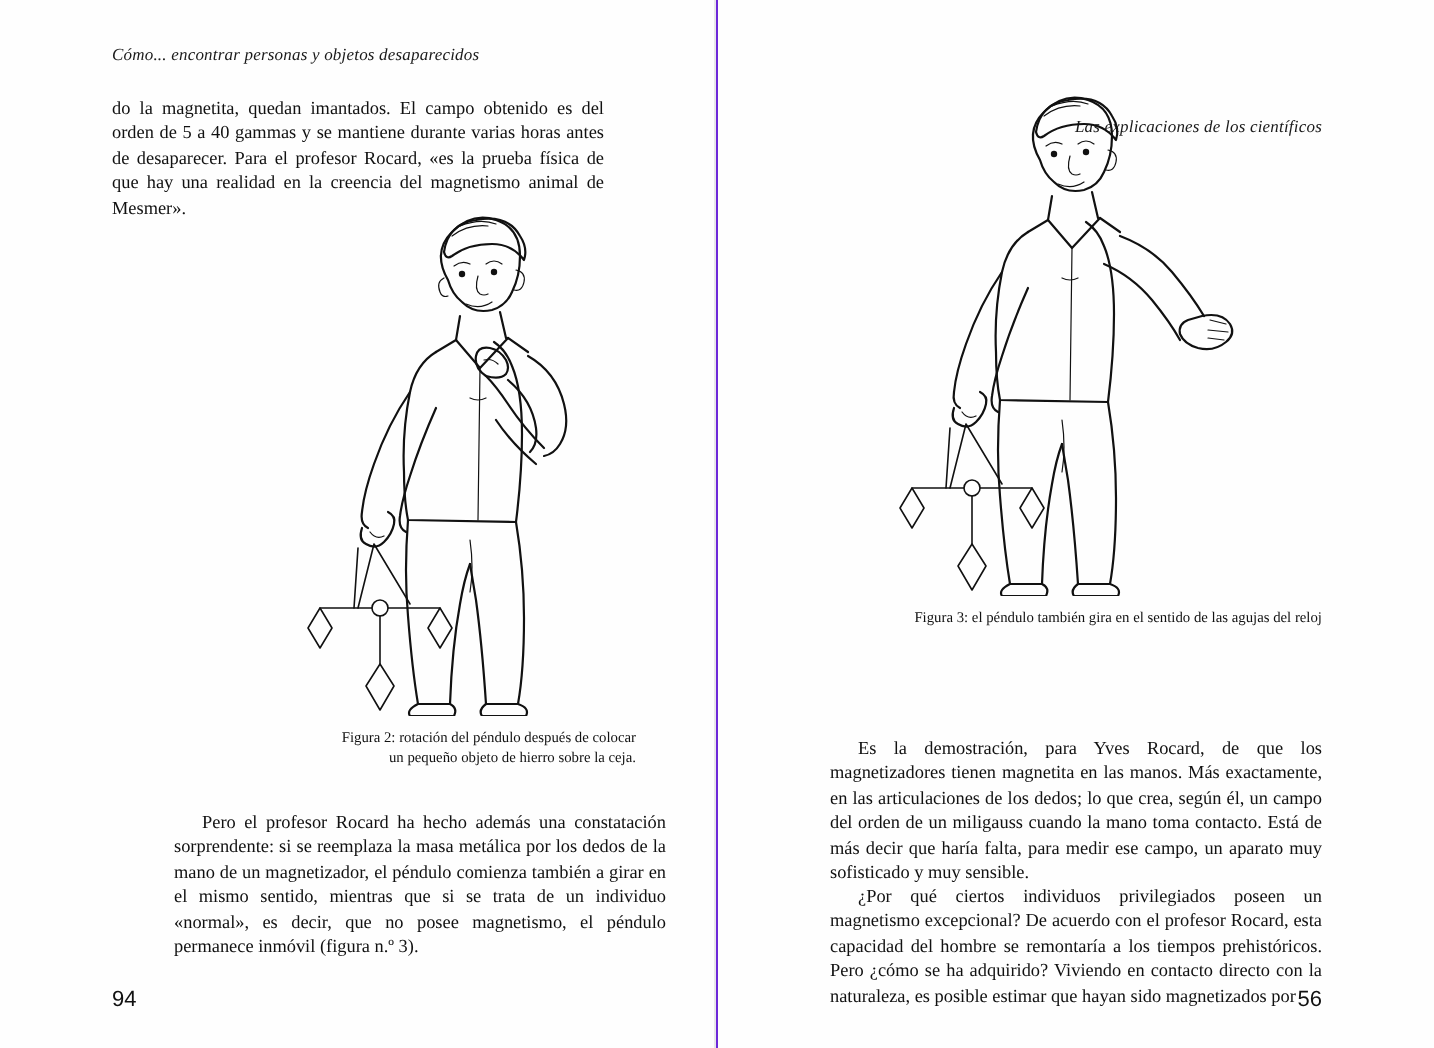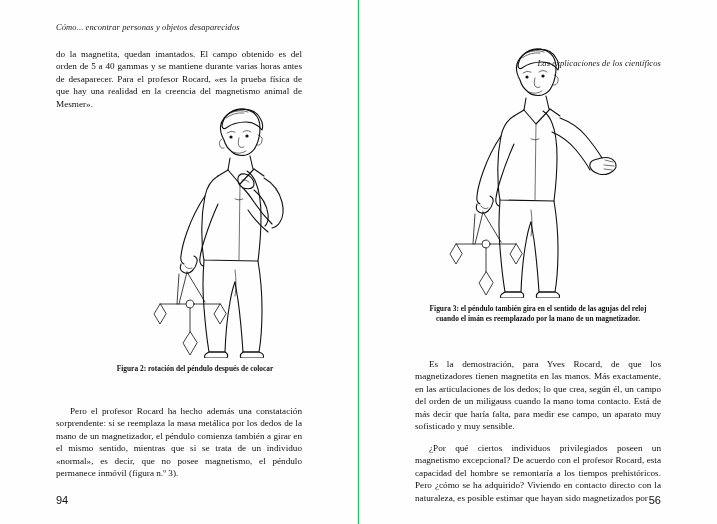--- a/index.html
+++ b/index.html
@@ -10,21 +10,21 @@
   body {
     width: 717px;
     height: 524px;
     overflow: hidden;
     font-family: "Liberation Serif", serif;
   }
   .spread {
     position: relative;
     width: 717px;
     height: 524px;
-    background: #22c55e;
+    background: #6d28d9;
     box-sizing: border-box;
   }
   .page {
     position: absolute;
     top: 0;
     width: 358px;
     height: 524px;
     box-sizing: border-box;
     background: #fefefe;
   }
@@ -65,22 +65,22 @@
   }
   .page.left .folio { left: 56px; }
   .page.right .folio { right: 56px; }
 
   .figure {
     position: absolute;
   }
   .figcaption {
     font-size: 7.4px;
     line-height: 10px;
-    text-align: center;
-    font-weight: bold;
+    text-align: right;
+    font-weight: normal;
     color: #111;
     font-family: "Liberation Serif", serif;
     width: 246px;
   }
   svg { display: block; }
   .ln { fill: none; stroke: #111; stroke-width: 1.1; stroke-linecap: round; stroke-linejoin: round; }
   .ln-thin { fill: none; stroke: #111; stroke-width: 0.8; stroke-linecap: round; stroke-linejoin: round; }
   .ln-hair { fill: none; stroke: #111; stroke-width: 0.6; stroke-linecap: round; stroke-linejoin: round; }
   .fillw { fill: #ffffff; }
 </style>
@@ -159,24 +159,25 @@
 
         <path class="ln-thin" d="M148 200 l-6 10 l6 10 l6 -10z"></path>
 
         <circle class="ln-thin fillw" cx="118" cy="200" r="4"></circle>
 
         <path class="ln-thin" d="M118 204 l0 24"></path>
         <path class="ln-thin" d="M118 228 l-7 11 l7 12 l7 -12z"></path>
       </svg>
       <div class="figcaption" style="margin-top:6px;">
         <div>Figura 2: rotación del péndulo después de colocar</div>
+        <div>un pequeño objeto de hierro sobre la ceja.</div>
       </div>
     </div>
 
-    <div class="body-col" style="top:405px;">
+    <div class="body-col" style="top:405px;margin-left:31px;">
       <p class="indent">Pero el profesor Rocard ha hecho además una constatación sorprendente: si se reemplaza la masa metálica por los dedos de la mano de un magnetizador, el péndulo comienza también a girar en el mismo sentido, mientras que si se trata de un individuo «normal», es decir, que no posee magnetismo, el péndulo permanece inmóvil (figura n.º 3).</p>
     </div>
 
     <div class="folio">94</div>
   </div>
 
   <div class="page right">
 
     <div class="running-head">Las explicaciones de los científicos</div>
 
@@ -229,25 +230,24 @@
         <path class="ln-thin" d="M41 200 l60 0"></path>
         <path class="ln-thin" d="M58 200 l2 -30"></path>
         <path class="ln-thin" d="M41 200 l-6 10 l6 10 l6 -10z"></path>
         <path class="ln-thin" d="M101 200 l-6 10 l6 10 l6 -10z"></path>
         <circle class="ln-thin fillw" cx="71" cy="200" r="4"></circle>
         <path class="ln-thin" d="M71 204 l0 24"></path>
         <path class="ln-thin" d="M71 228 l-7 11 l7 12 l7 -12z"></path>
       </svg>
       <div class="figcaption" style="margin-top:6px;">
         <div>Figura 3: el péndulo también gira en el sentido de las agujas del reloj</div>
-        <div>cuando el imán es reemplazado por la mano de un magnetizador.</div>
       </div>
     </div>
 
-    <div class="body-col" style="top:358px;">
+    <div class="body-col" style="top:368px;">
       <p class="indent">Es la demostración, para Yves Rocard, de que los magnetizadores tienen magnetita en las manos. Más exactamente, en las articulaciones de los dedos; lo que crea, según él, un campo del orden de un miligauss cuando la mano toma contacto. Está de más decir que haría falta, para medir ese campo, un aparato muy sofisticado y muy sensible.</p>
     </div>
 
     <div class="body-col" style="top:442px;">
       <p class="indent">¿Por qué ciertos individuos privilegiados poseen un magnetismo excepcional? De acuerdo con el profesor Rocard, esta capacidad del hombre se remontaría a los tiempos prehistóricos. Pero ¿cómo se ha adquirido? Viviendo en contacto directo con la naturaleza, es posible estimar que hayan sido magnetizados por</p>
     </div>
 
     <div class="folio">56</div>
   </div>
 

